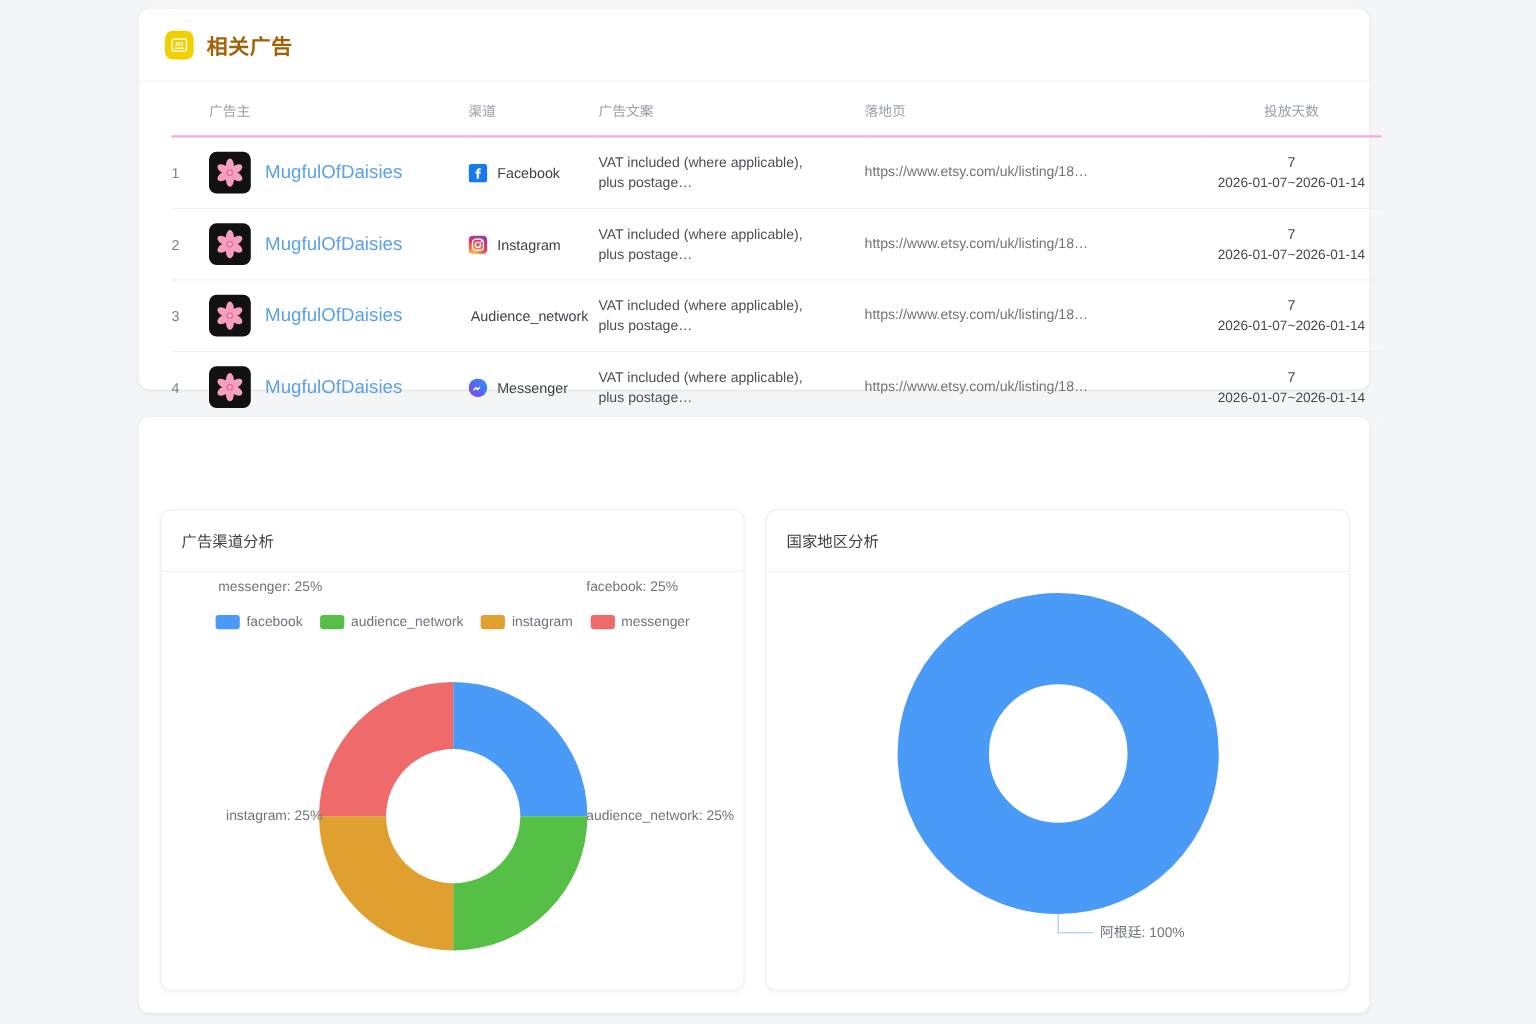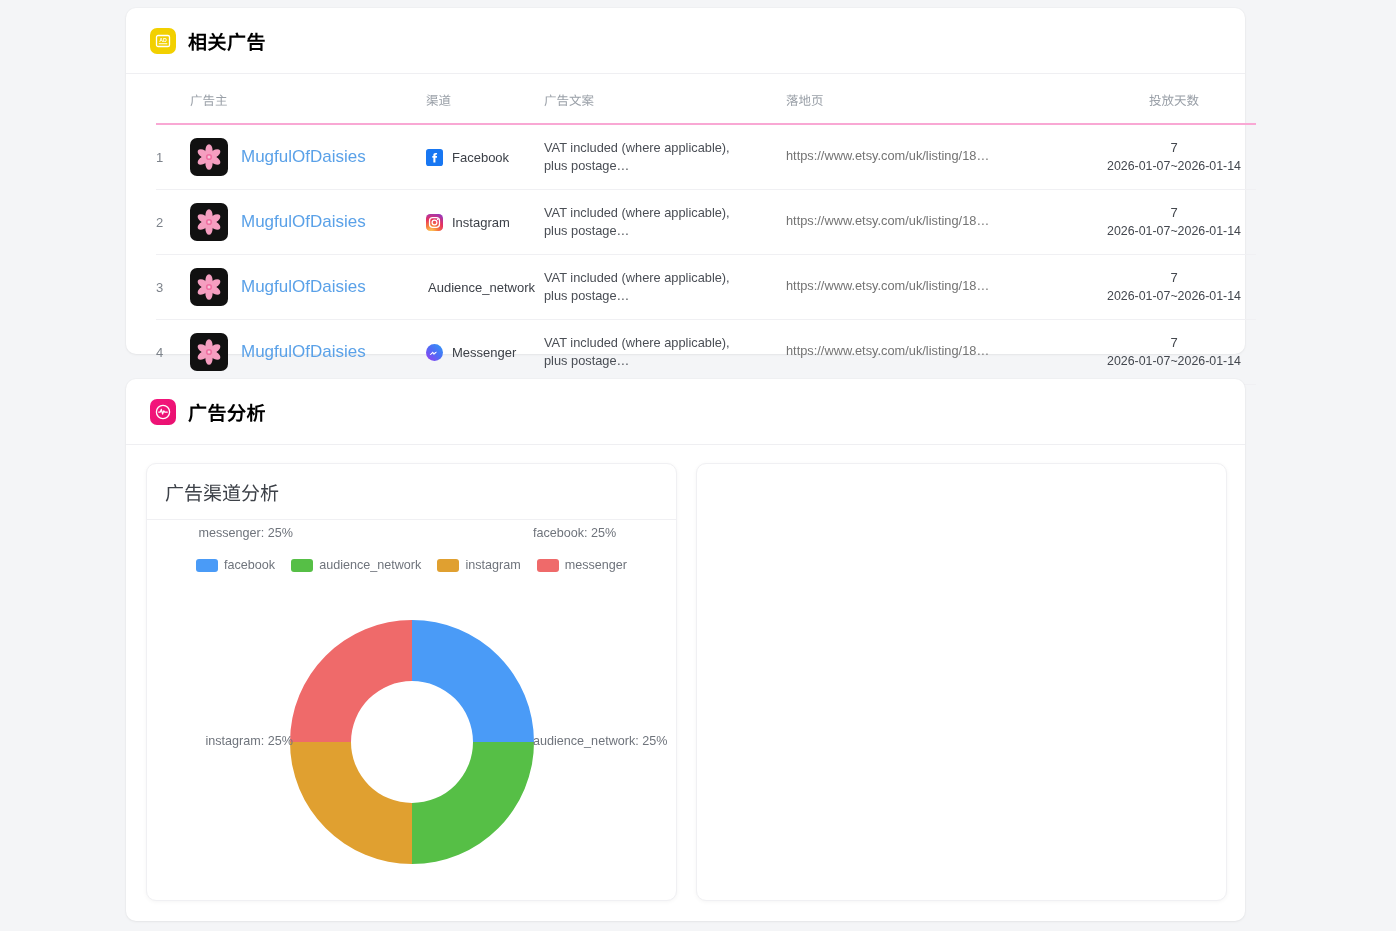--- a/index.html
+++ b/index.html
@@ -32,21 +32,21 @@
     align-items: center;
     gap: 12px;
     height: 66px;
     padding: 0 24px;
     border-bottom: 1px solid #efeff2;
   }
 
   .card-title {
     font-size: 19px;
     font-weight: 700;
-    color: #000000;
+    color: #a16207;
     letter-spacing: 0.5px;
   }
 
   
   .badge-icon {
     width: 26px;
     height: 26px;
     border-radius: 7px;
     display: flex;
     align-items: center;
@@ -143,21 +143,21 @@
     border-radius: 10px;
     box-shadow: 0 1px 4px rgba(0,0,0,0.045);
     overflow: hidden;
   }
   .chart-head {
     height: 56px;
     display: flex;
     align-items: center;
     padding: 0 18px;
     border-bottom: 1px solid #f0f0f3;
-    font-size: 19px;
+    font-size: 14px;
     color: #3d4148;
     font-family: Liberation Serif, serif;
   }
   .chart-body { position: relative; width: 100%; height: calc(100% - 56px); }
 
   .legend {
     position: absolute;
     top: 38px;
     left: 0;
     width: 100%;
@@ -420,29 +420,20 @@
             </td>
           </tr>
 
         </tbody>
       </table>
     </div>
   </div>
 
   <div class="card" style="left:126px; top:379px; width:1119px; height:542px;">
 
-    <div class="card-header">
-      <span class="badge-icon badge-analysis">
-        <svg width="18" height="18" viewBox="0 0 18 18">
-          <circle cx="9" cy="9" r="6.6" fill="none" stroke="#ffffff" stroke-width="1.3"></circle>
-          <path d="M4.7 9h1.6l1-2.6L8.6 11l1.2-3.2.8 1.2h2.7" fill="none" stroke="#ffffff" stroke-width="1.25" stroke-linecap="round" stroke-linejoin="round"></path>
-        </svg>
-      </span>
-      <span class="card-title">广告分析</span>
-    </div>
 
     <div class="chart-card" style="left:20px; top:84px; width:531px; height:438px;">
       <div class="chart-head">广告渠道分析</div>
       <div class="chart-body">
 
         <div class="legend">
           <div class="legend-item">
             <span class="legend-swatch" style="background:#4a9bf7"></span>
             <span class="legend-label">facebook</span>
           </div>
@@ -475,17 +466,37 @@
             <text class="slice-label" x="386" y="17" text-anchor="start">facebook: 25%</text>
             <text class="slice-label" x="386" y="225" text-anchor="start">audience_network: 25%</text>
             <text class="slice-label" x="146" y="225" text-anchor="end">instagram: 25%</text>
             <text class="slice-label" x="146" y="17" text-anchor="end">messenger: 25%</text>
           </svg>
         </div>
       </div>
     </div>
 
     <div class="chart-card" style="left:570px; top:84px; width:531px; height:438px;">
+      <div class="chart-head">国家地区分析</div>
+      <div class="chart-body">
+
+        <div class="legend">
+          <div class="legend-item">
+            <span class="legend-swatch" style="background:#4a9bf7"></span>
+            <span class="legend-label">阿根廷</span>
+          </div>
+        </div>
+
+        <div class="donut-wrap">
+          <svg class="donut-svg" style="left:0; top:0;" width="531" height="382" viewBox="0 0 531 382">
+            <g transform="translate(265,165)">
+              <circle r="104.5" fill="none" stroke="#4a9bf7" stroke-width="83"></circle>
+            </g>
+            <path d="M265,311 L265,328 L297,328" fill="none" stroke="#9fc6ea" stroke-width="1"></path>
+            <text class="slice-label" x="303" y="332" text-anchor="start">阿根廷: 100%</text>
+          </svg>
+        </div>
+      </div>
     </div>
 
   </div>
 
 </div>
 
 </body></html>

